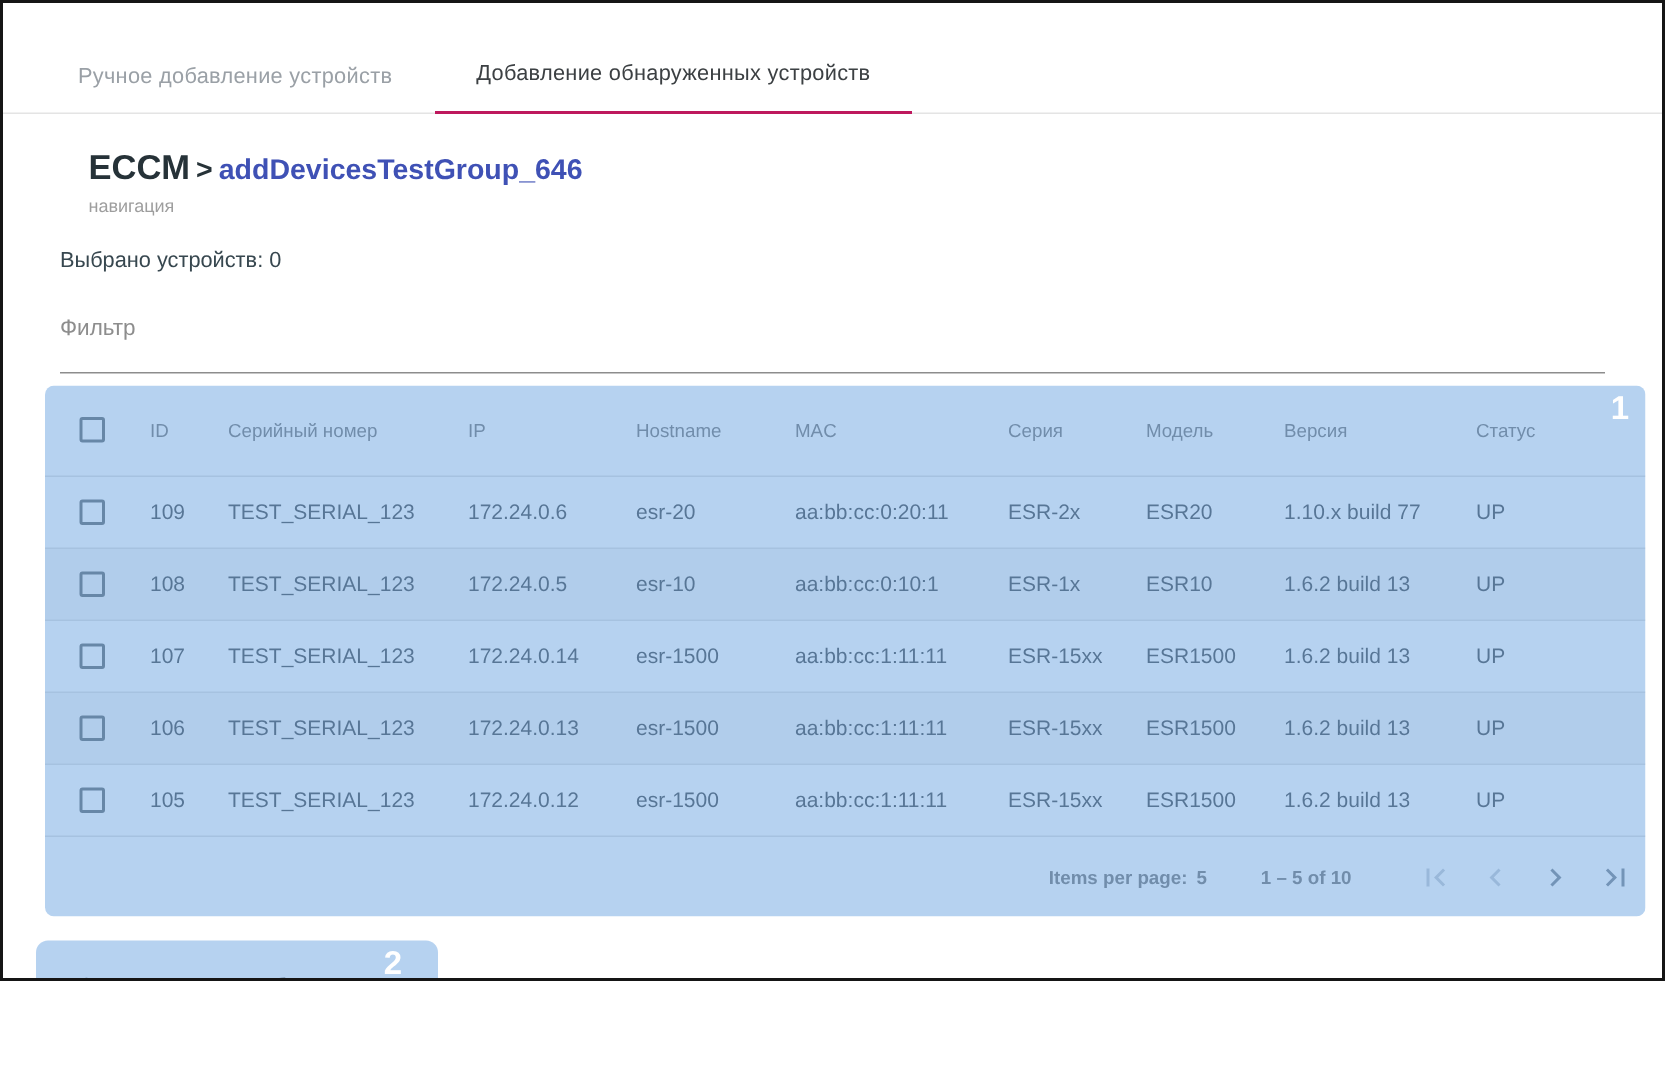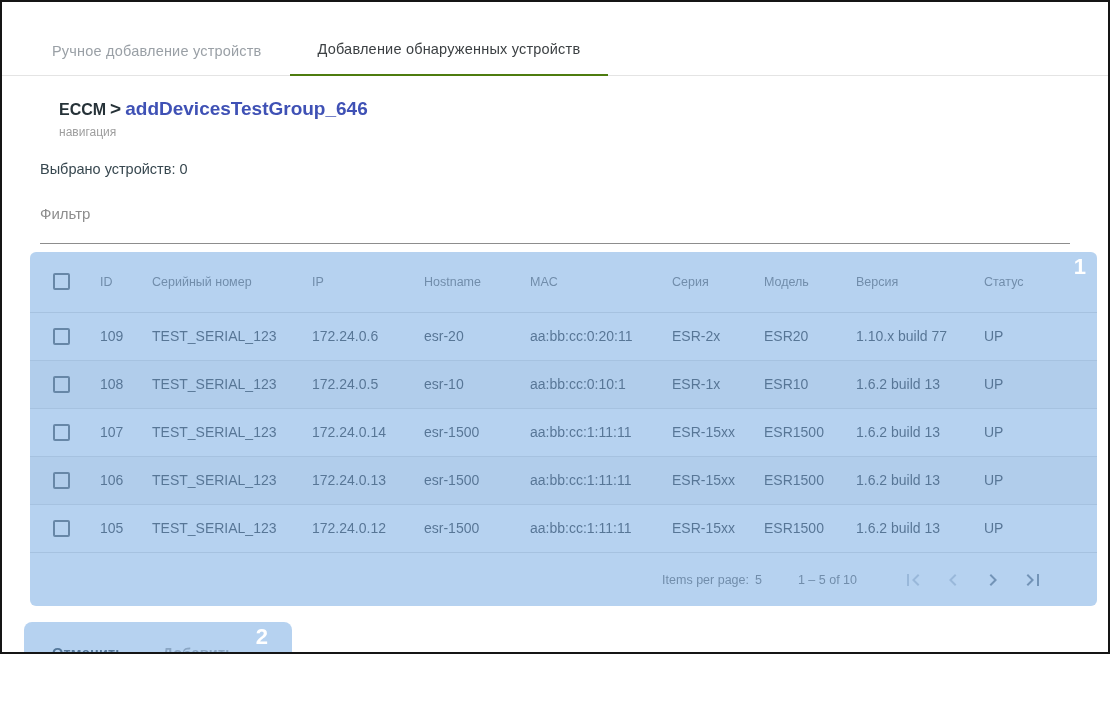--- a/index.html
+++ b/index.html
@@ -26,26 +26,26 @@
     padding: 15px 28px 17px 28px;
     font-size: 14.5px;
     letter-spacing: 0.2px;
     color: #9aa0a6;
     cursor: pointer;
     margin-bottom: -1px;
     white-space: nowrap;
   }
   .tab.active {
     color: #3c4043;
-    border-bottom: 2px solid #4d7c0f;
+    border-bottom: 2px solid #be185d;
   }
 
   
   .breadcrumb { margin: 22px 0 0 57px; }
-  .crumb-root { font-size: 16px; font-weight: 700; color: #263238; }
+  .crumb-root { font-size: 23px; font-weight: 700; color: #263238; }
   .crumb-sep  { font-size: 19px; font-weight: 700; color: #263238; margin: 0 4px; }
   .crumb-current { font-size: 19px; font-weight: 700; color: #3f51b5; cursor: pointer; }
   .crumb-caption { font-size: 12px; color: #9e9e9e; margin-top: 5px; }
 
   
   .instruction { margin: 28px 0 0 38px; font-size: 14.5px; color: #37474f; }
   .selected-count { margin: 22px 0 9px 38px; font-size: 14.5px; color: #37474f; }
 
   
   .filter-wrap { margin: 26px 38px 0 38px; }
@@ -116,23 +116,23 @@
     background: transparent;
   }
 
   
   .pagination {
     display: flex;
     align-items: center;
     justify-content: flex-end;
     height: 54px;
     border-top: 1px solid rgba(0,0,0,0.13);
-    padding-right: 44px;
     font-size: 12.5px;
     color: #6f6f6f;
+    font-weight: bold;
   }
   .pagination .ipp-label { margin-right: 6px; }
   .pagination .ipp-value { margin-right: 36px; }
   .pagination .range { margin-right: 36px; }
   .page-btn {
     width: 40px; height: 40px;
     border: none; background: transparent;
     display: inline-flex; align-items: center; justify-content: center;
     cursor: pointer;
     padding: 0;

